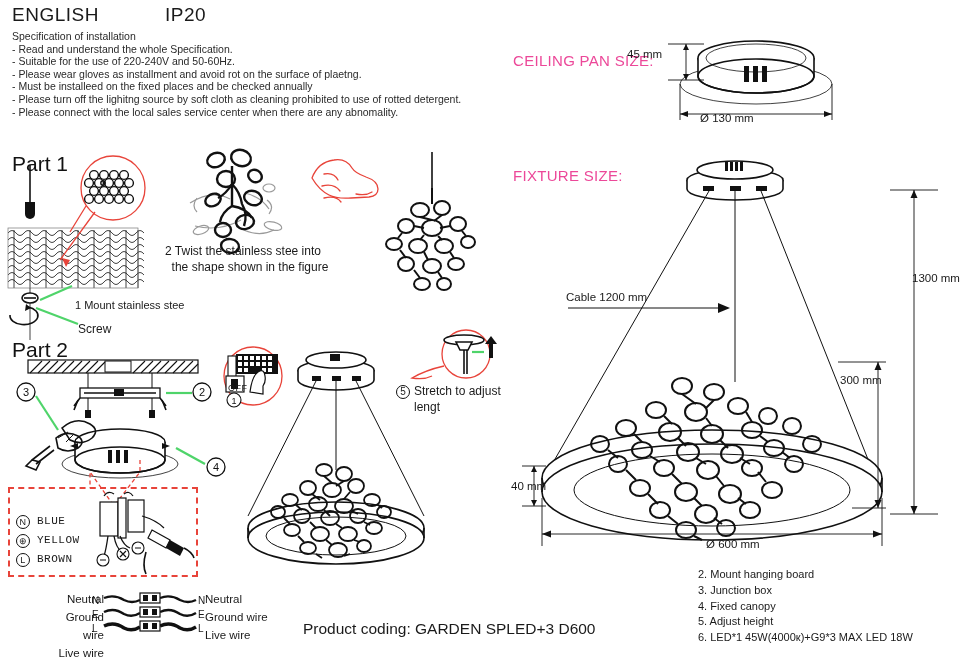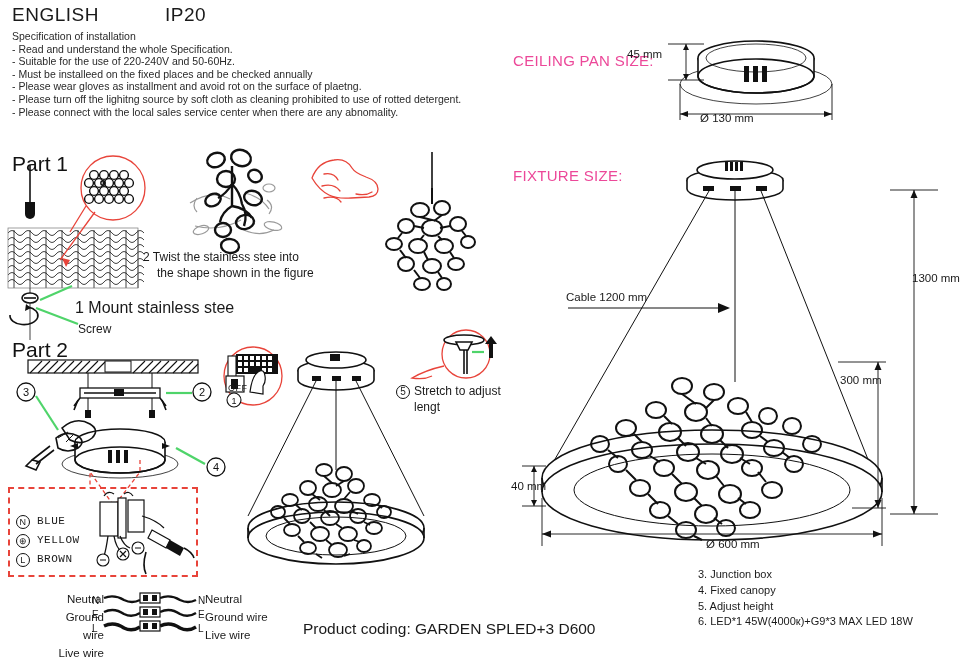--- a/index.html
+++ b/index.html
@@ -46,25 +46,25 @@
     font-size: 15px;
     letter-spacing: .3px;
     color: #ec4899;
     margin-top: 40px;
   }
   #ceiling-pan-heading { left: 513px; top: 12px; }
   #fixture-size-heading { left: 513px; top: 127px; }
 
   
   #twist-text {
-    left: 143px; top: 249px; width: 200px;
-    font-size: 12px; line-height: 16px;
+    left: 143px; top: 243px; width: 200px;
+    font-size: 12px; line-height: 16px; text-align: center;
   }
   #twist-text .num { font-weight: normal; }
-  #mount-text { left: 75px; top: 299px; font-size: 16px; }
+  #mount-text { left: 75px; top: 299px; font-size: 11px; }
   #screw-text { left: 78px; top: 322px; font-size: 12px; }
 
   
   #off-label { left: 228px; top: 383px; font-size: 9px; letter-spacing: .5px; }
   #stretch-text {
     left: 396px; top: 383px; width: 140px;
     font-size: 12px; line-height: 16px;
   }
 
   
@@ -123,22 +123,22 @@
 </head>
 <body>
 
 <div class="abs" id="header-lang">ENGLISH</div>
 <div class="abs" id="header-ip">IP20</div>
 
 <div class="abs" id="spec-block">
   <div class="spec-line">Specification of installation</div>
   <div class="spec-line">- Read and understand the whole Specification.</div>
   <div class="spec-line">- Suitable for the use of 220-240V and 50-60Hz.</div>
+  <div class="spec-line">- Please wear gloves as installment and avoid rot on the surface of plaetng.</div>
   <div class="spec-line">- Must be installeed on the fixed places and be checked annually</div>
-  <div class="spec-line">- Please wear gloves as installment and avoid rot on the surface of plaetng.</div>
   <div class="spec-line">- Please turn off the lighitng source by soft cloth as cleaning prohibited to use of rotted detergent.</div>
   <div class="spec-line">- Please connect with the local sales service center when there are any abnomality.</div>
 </div>
 
 <div class="abs part-title" id="part1-title">Part 1</div>
 
 <svg class="abs" id="part1-svg" style="left:0;top:140px;" width="460" height="200">
 
   <line class="ln-b" x1="30" y1="25" x2="30" y2="62"></line>
   <path class="fillk" d="M25,62 h10 v12 a5,5 0 0 1 -10,0 z"></path>
@@ -681,17 +681,18 @@
   <path class="fillk" d="M42,374 l9,-3.5 v7 z M382,374 l-9,-3.5 v7 z"></path>
 </svg>
 
 <div class="abs" id="cable-label">Cable 1200 mm</div>
 <div class="abs" id="dim-1300">1300 mm</div>
 <div class="abs" id="dim-300">300 mm</div>
 <div class="abs" id="dim-40">40 mm</div>
 <div class="abs" id="dim-600">Ø 600 mm</div>
 
 <div class="abs" id="legend-list">
+  <div class="li">2. Mount hanging board</div>
   <div class="li">3. Junction box</div>
   <div class="li">4. Fixed canopy</div>
   <div class="li">5. Adjust height</div>
   <div class="li">6. LED*1 45W(4000к)+G9*3 MAX LED 18W</div>
 </div>
 
 </body></html>

